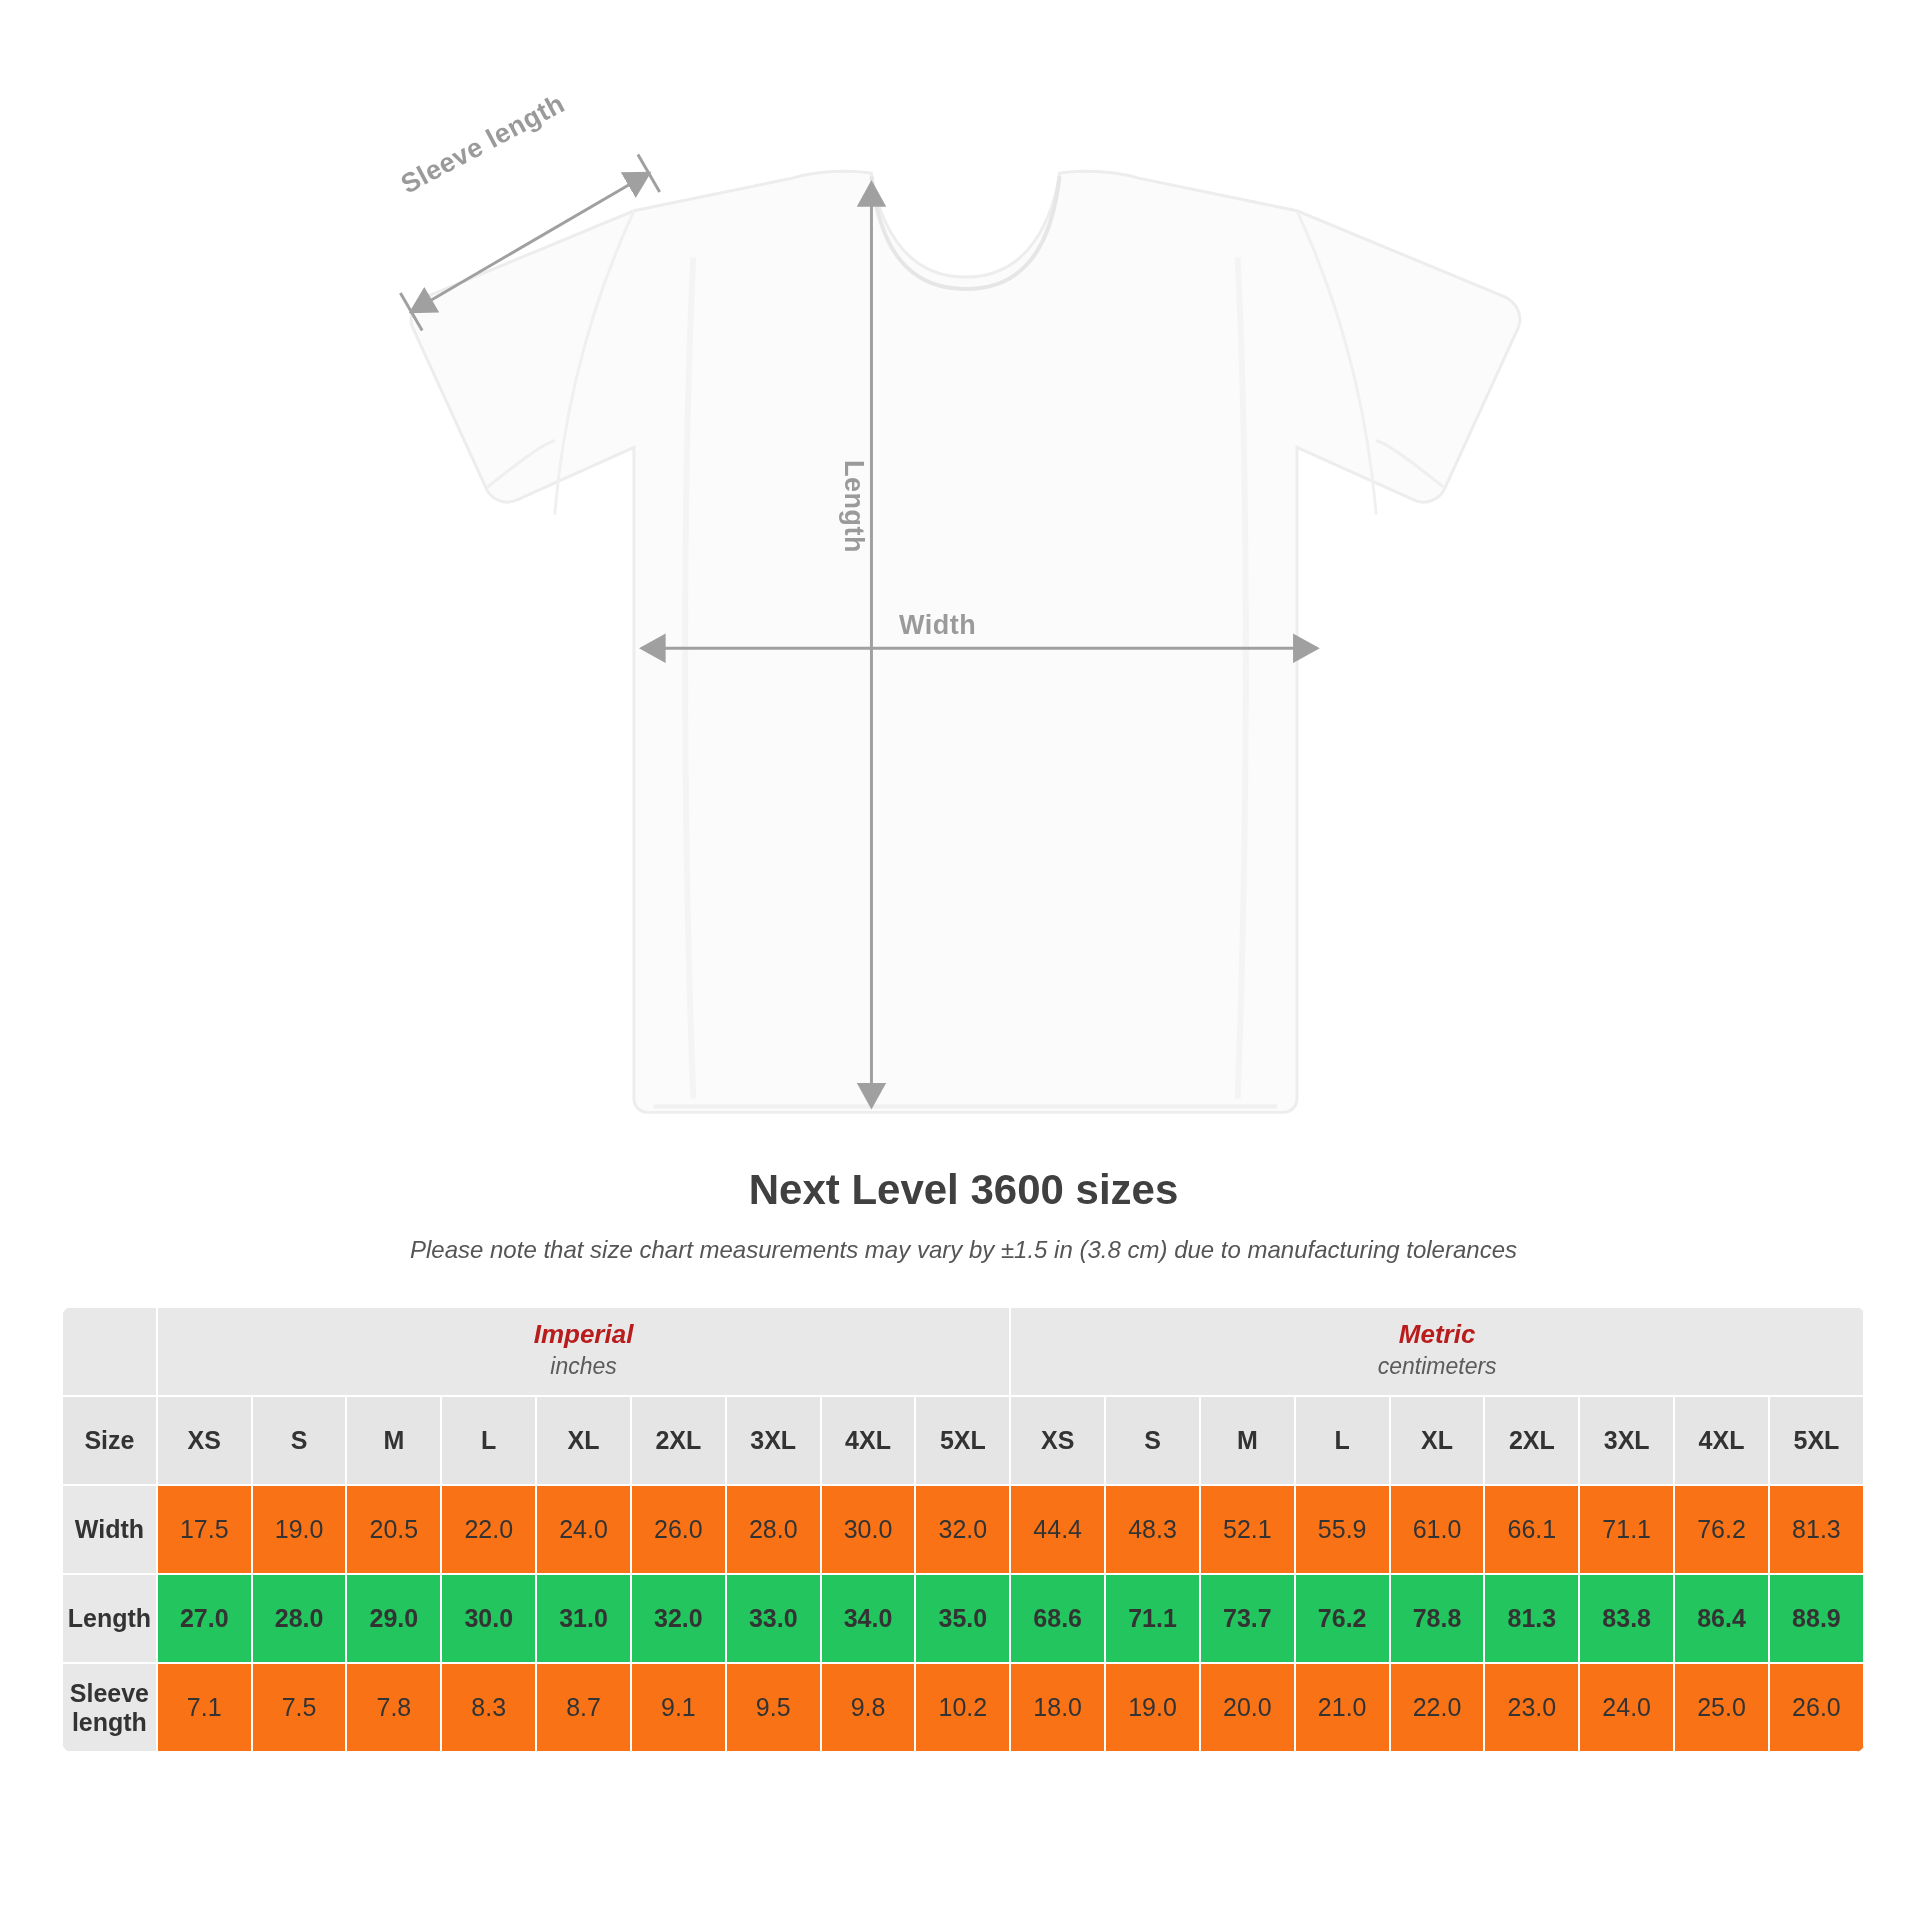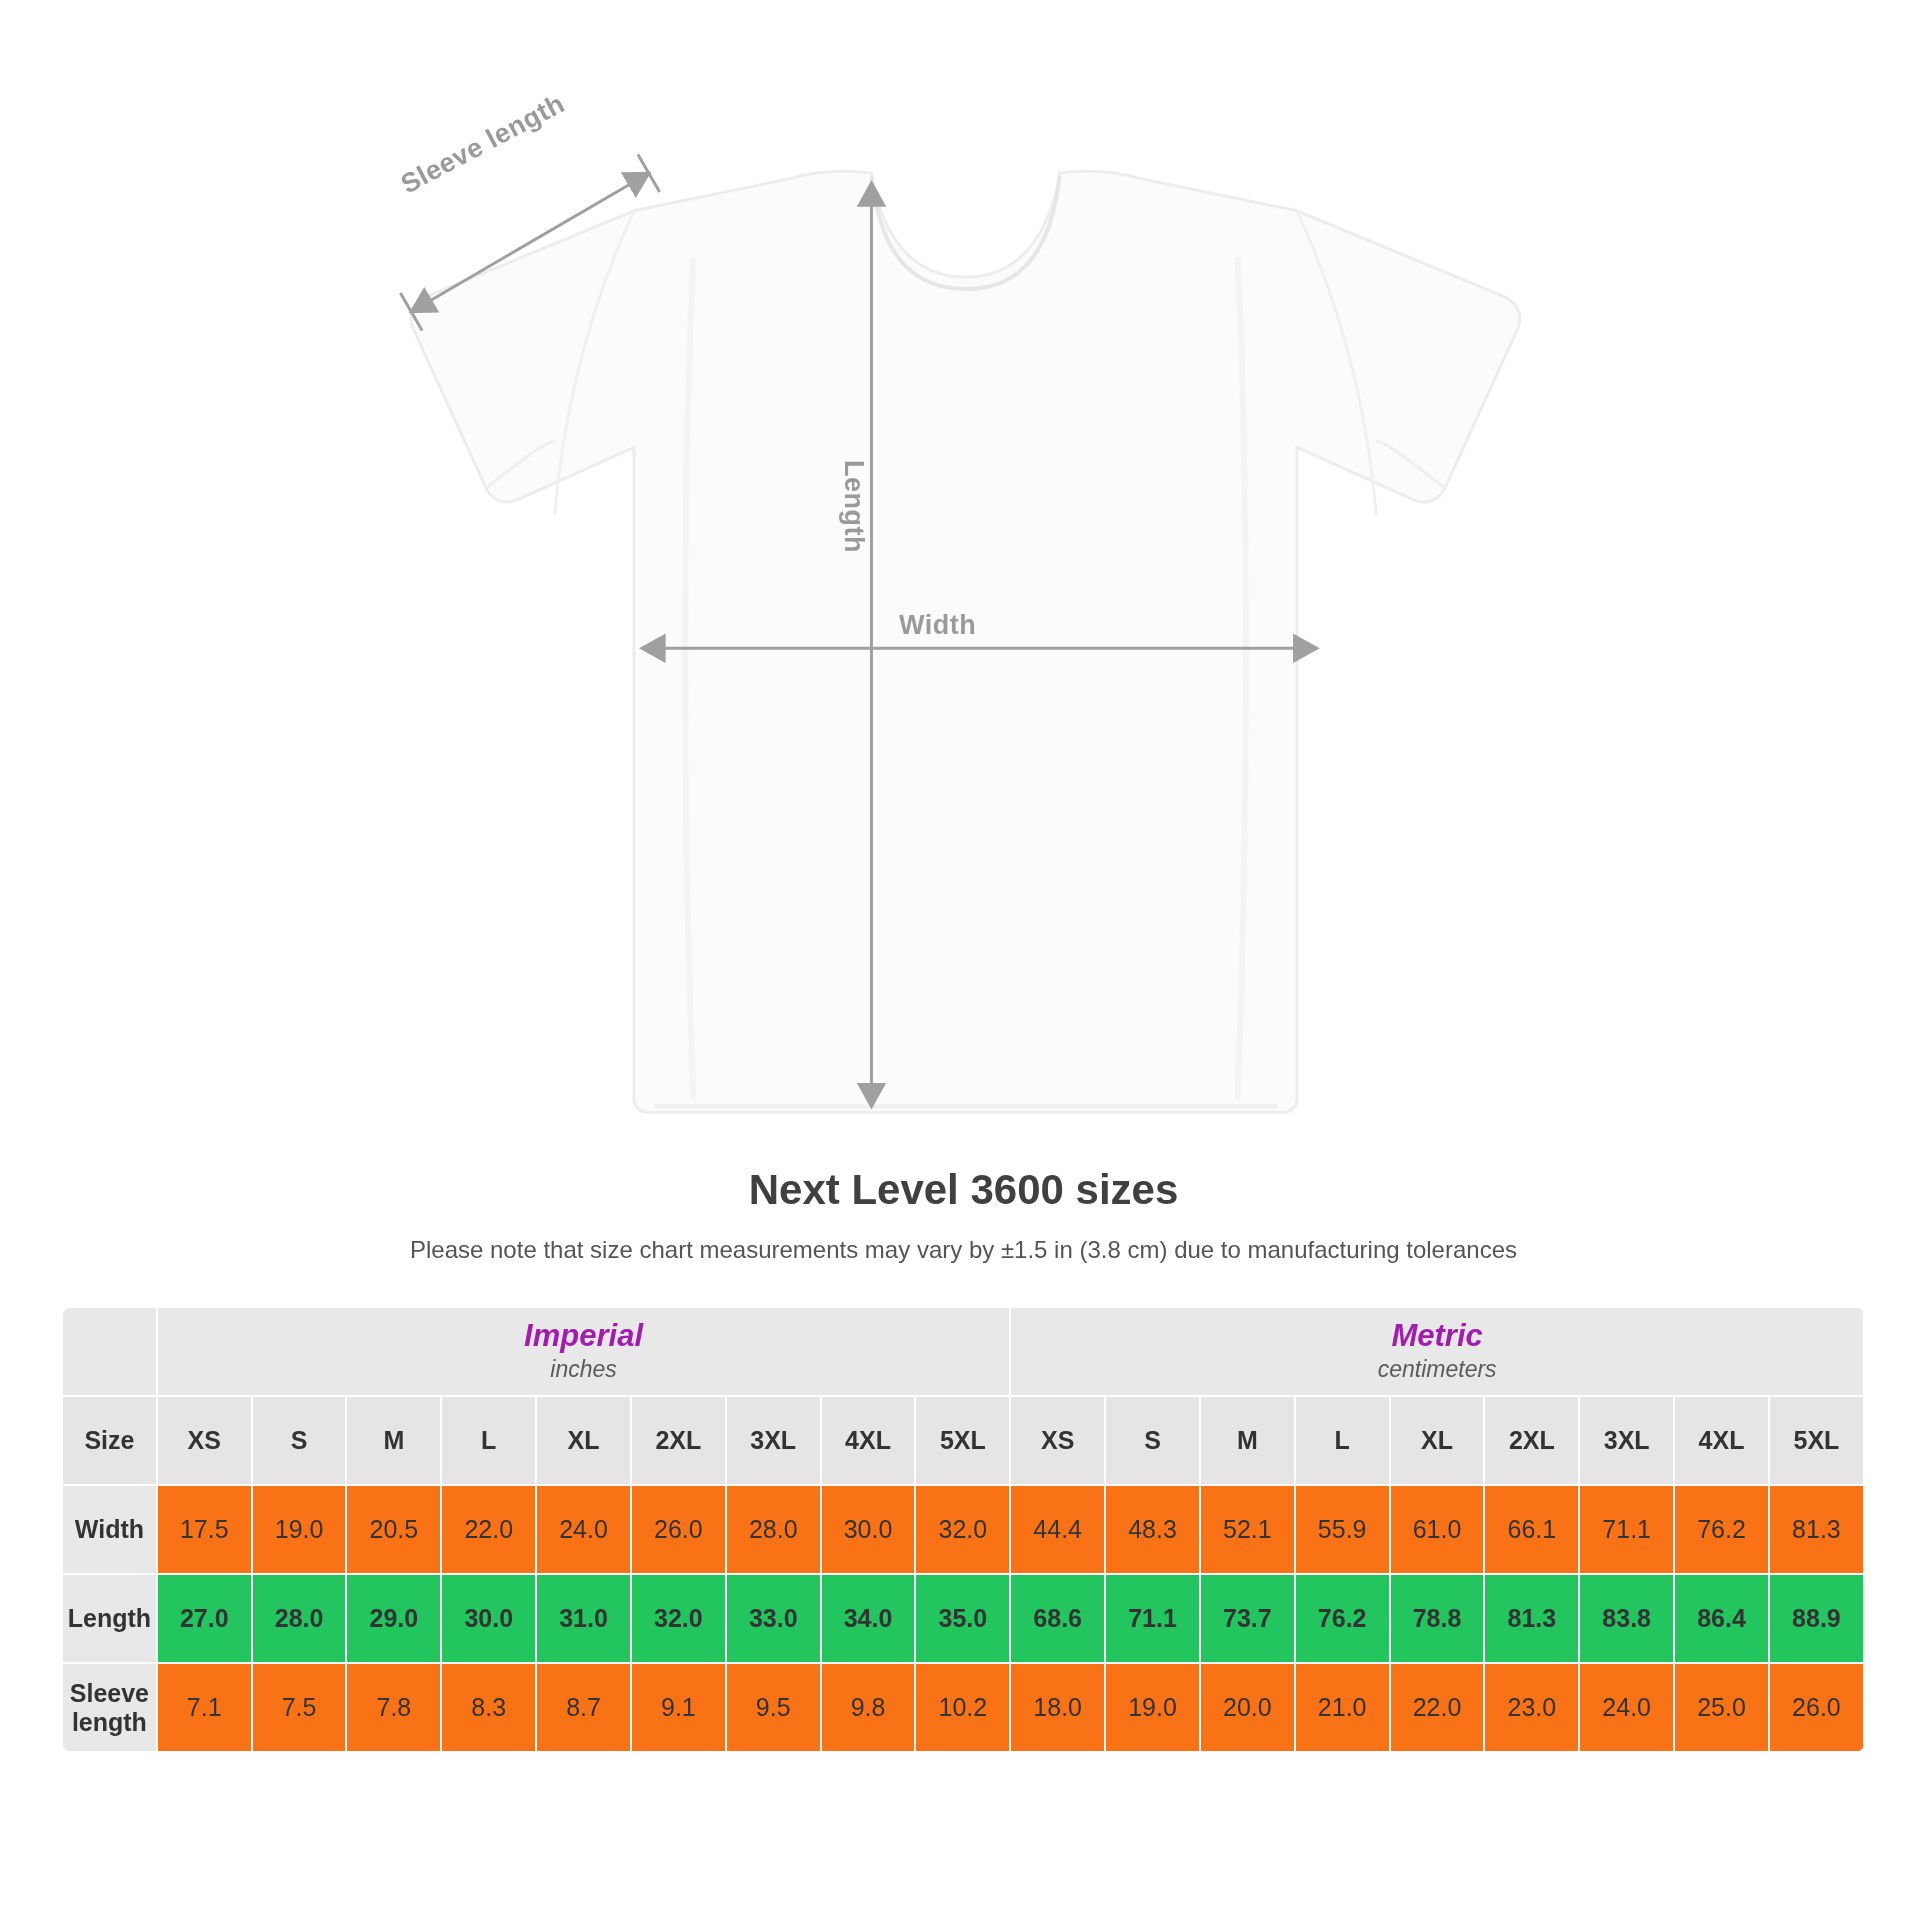--- a/index.html
+++ b/index.html
@@ -62,20 +62,21 @@
     margin-top: 18px;
   }
   .chart-title {
     font-size: 42px;
     font-weight: bold;
     color: #404040;
     margin: 0 0 22px 0;
   }
   .chart-note {
     font-size: 24px;
+    font-style: italic;
     color: #555555;
     margin: 0;
   }
 
   
   .table-wrap {
     margin: 42px 61px 0 61px;
   }
   table.size-table {
     border-collapse: collapse;
@@ -90,24 +91,24 @@
     color: #333333;
     padding: 0;
     height: 87px;
   }
   .sys-head {
     background: #e8e8e8;
     height: 147px;
     vertical-align: middle;
   }
   .sys-head .sys-name {
-    font-size: 31px;
+    font-size: 26px;
     font-style: italic;
     font-weight: bold;
-    color: #a21caf;
+    color: #b91c1c;
     line-height: 1.15;
   }
   .sys-head .sys-unit {
     font-size: 23px;
     font-style: italic;
     color: #5b5b5b;
     line-height: 1.4;
   }
   .corner-cell {
     background: #e8e8e8;

